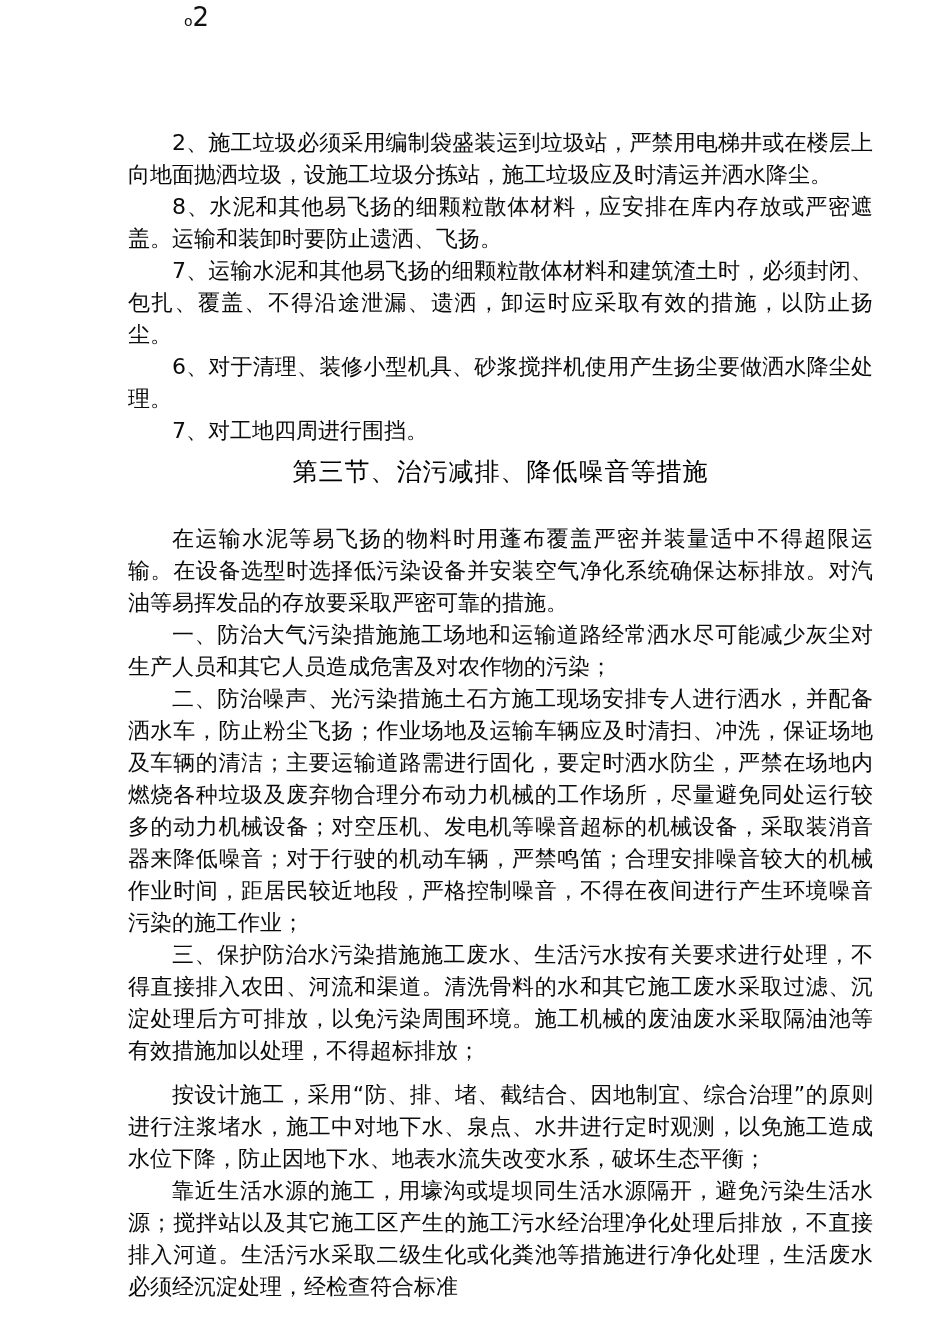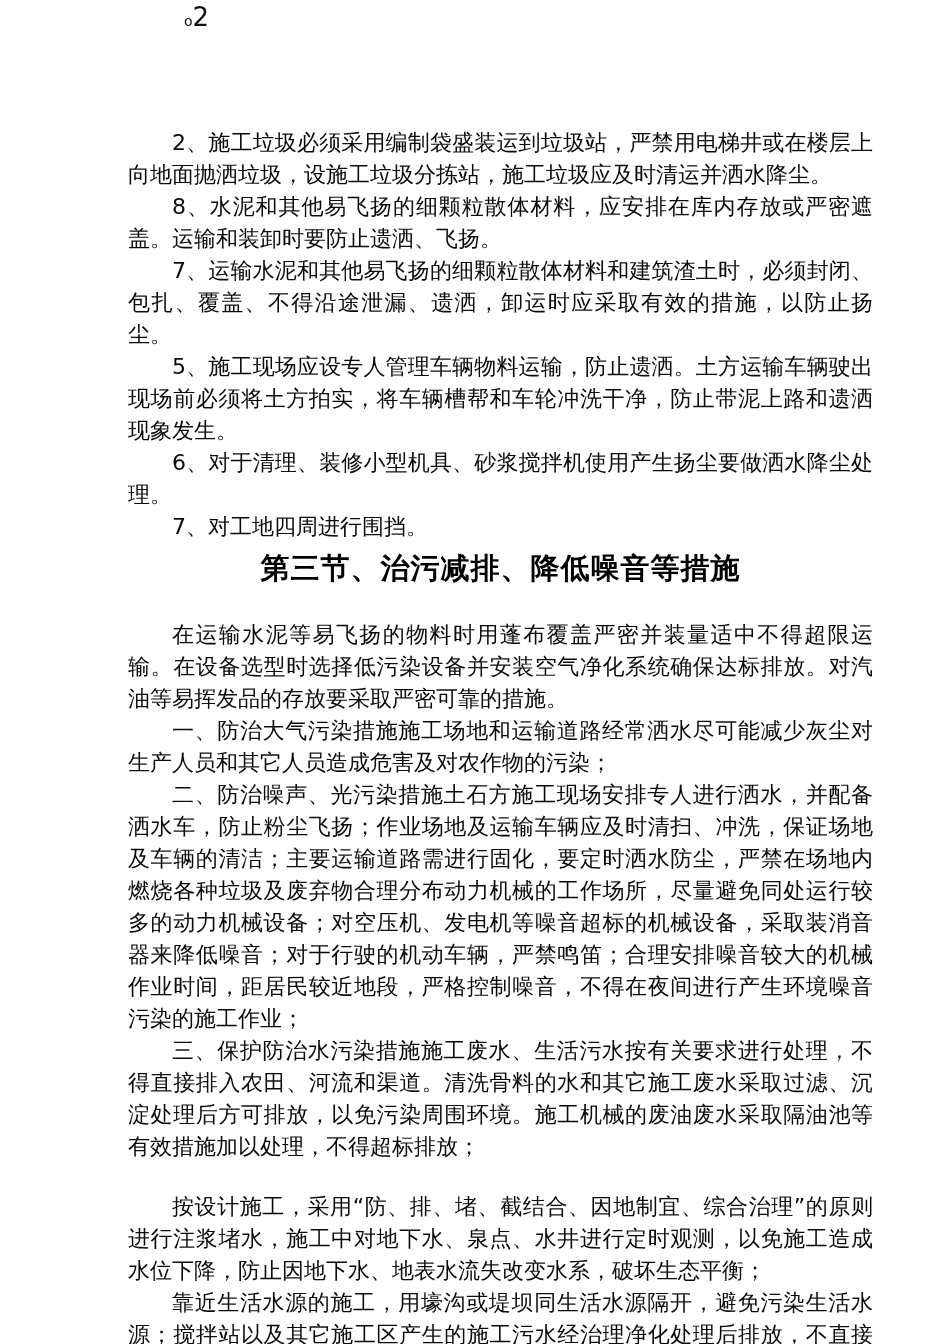--- a/index.html
+++ b/index.html
@@ -45,48 +45,47 @@
     font-size: 22px;
     line-height: 32px;
     text-indent: 2em;
     text-align: justify;
     text-align-last: left;
     word-break: break-all;
     color: #0a0a0a;
   }
   .heading {
     margin: 4px 0 30px 0;
-    font-size: 29px;
+    font-size: 25px;
     line-height: 42px;
-    font-weight: bold;
+    font-weight: normal;
     text-align: center;
     text-indent: 0;
     color: #000000;
     letter-spacing: 1px;
   }
   .gap-before {
-    margin-top: 28px; 
+    margin-top: 12px; 
   }
 </style>
 </head>
 <body>
 
 <div class="page">
 
   <div class="page-number">o2</div>
 
   <div class="content">
 
     <p class="para">2、施工垃圾必须采用编制袋盛装运到垃圾站，严禁用电梯井或在楼层上向地面抛洒垃圾，设施工垃圾分拣站，施工垃圾应及时清运并洒水降尘。</p>
 
     <p class="para">8、水泥和其他易飞扬的细颗粒散体材料，应安排在库内存放或严密遮盖。运输和装卸时要防止遗洒、飞扬。</p>
 
     <p class="para">7、运输水泥和其他易飞扬的细颗粒散体材料和建筑渣土时，必须封闭、包扎、覆盖、不得沿途泄漏、遗洒，卸运时应采取有效的措施，以防止扬尘。</p>
 
-    <p class="para">5、施工现场应设专人管理车辆物料运输，防止遗洒。土方运输车辆驶出现场前必须将土方拍实，将车辆槽帮和车轮冲洗干净，防止带泥上路和遗洒现象发生。</p>
 
     <p class="para">6、对于清理、装修小型机具、砂浆搅拌机使用产生扬尘要做洒水降尘处理。</p>
 
     <p class="para">7、对工地四周进行围挡。</p>
 
     <h2 class="heading">第三节、治污减排、降低噪音等措施</h2>
 
     <p class="para">在运输水泥等易飞扬的物料时用蓬布覆盖严密并装量适中不得超限运输。在设备选型时选择低污染设备并安装空气净化系统确保达标排放。对汽油等易挥发品的存放要采取严密可靠的措施。</p>
 
     <p class="para">一、防治大气污染措施施工场地和运输道路经常洒水尽可能减少灰尘对生产人员和其它人员造成危害及对农作物的污染；</p>

